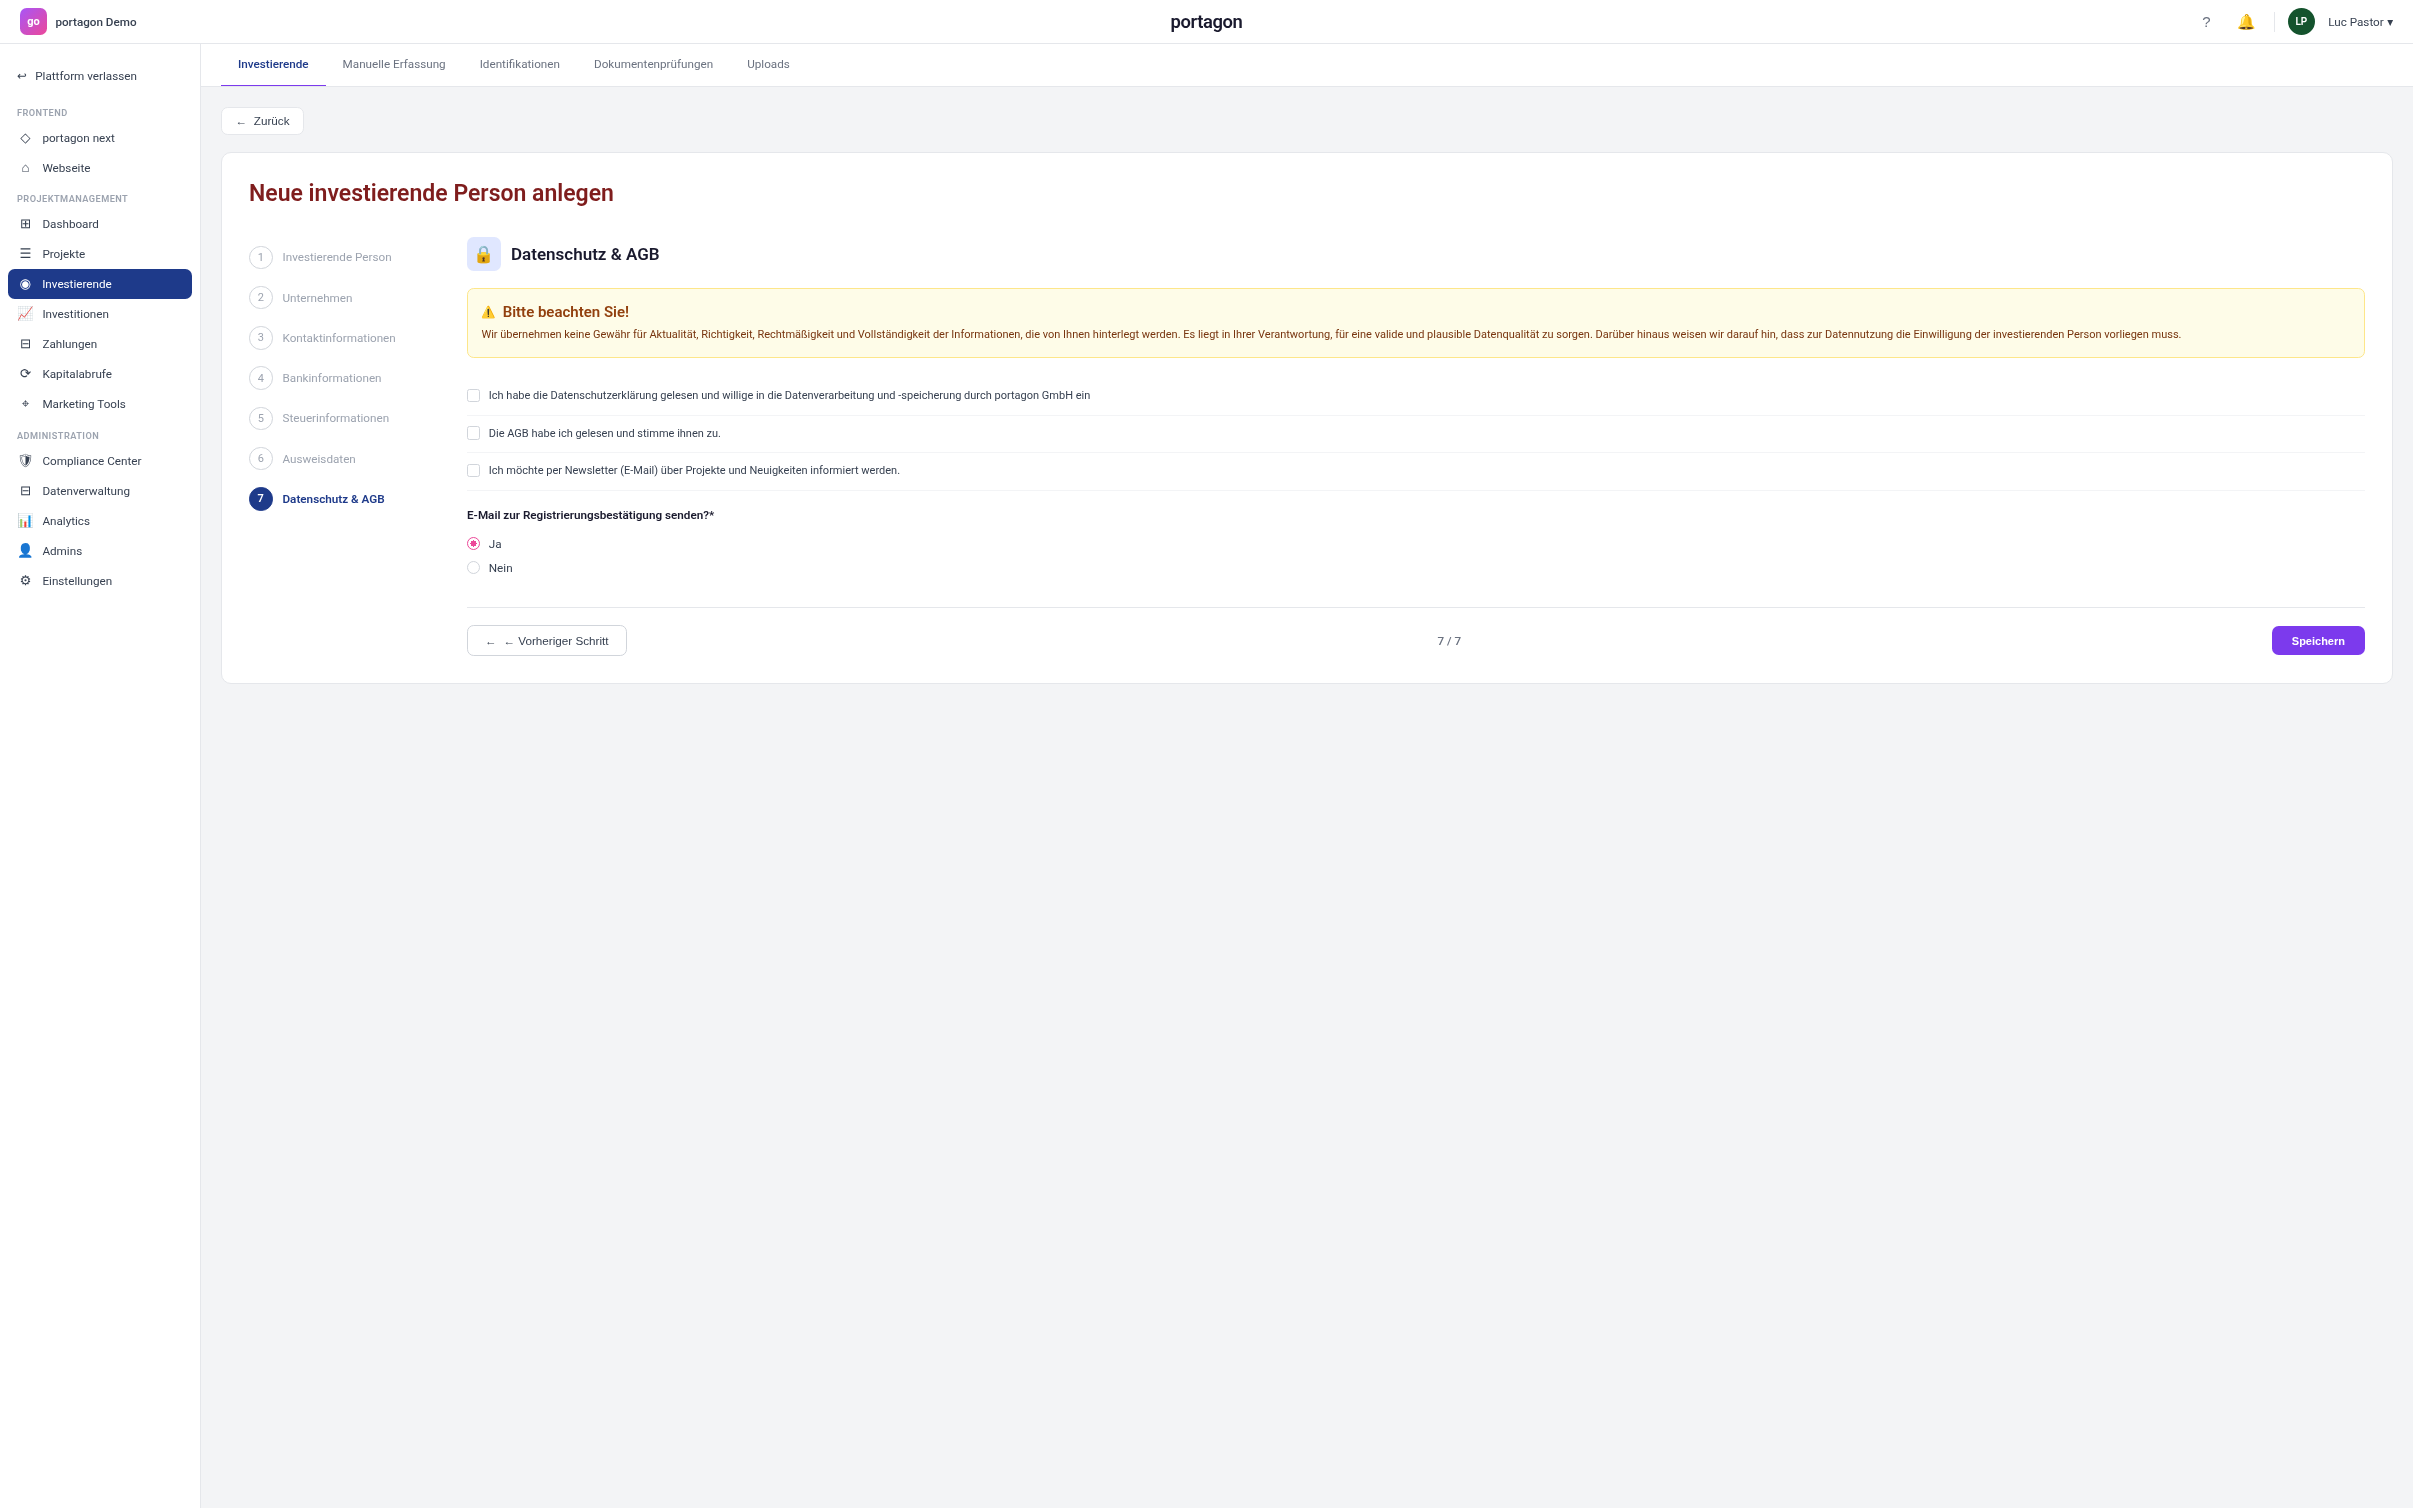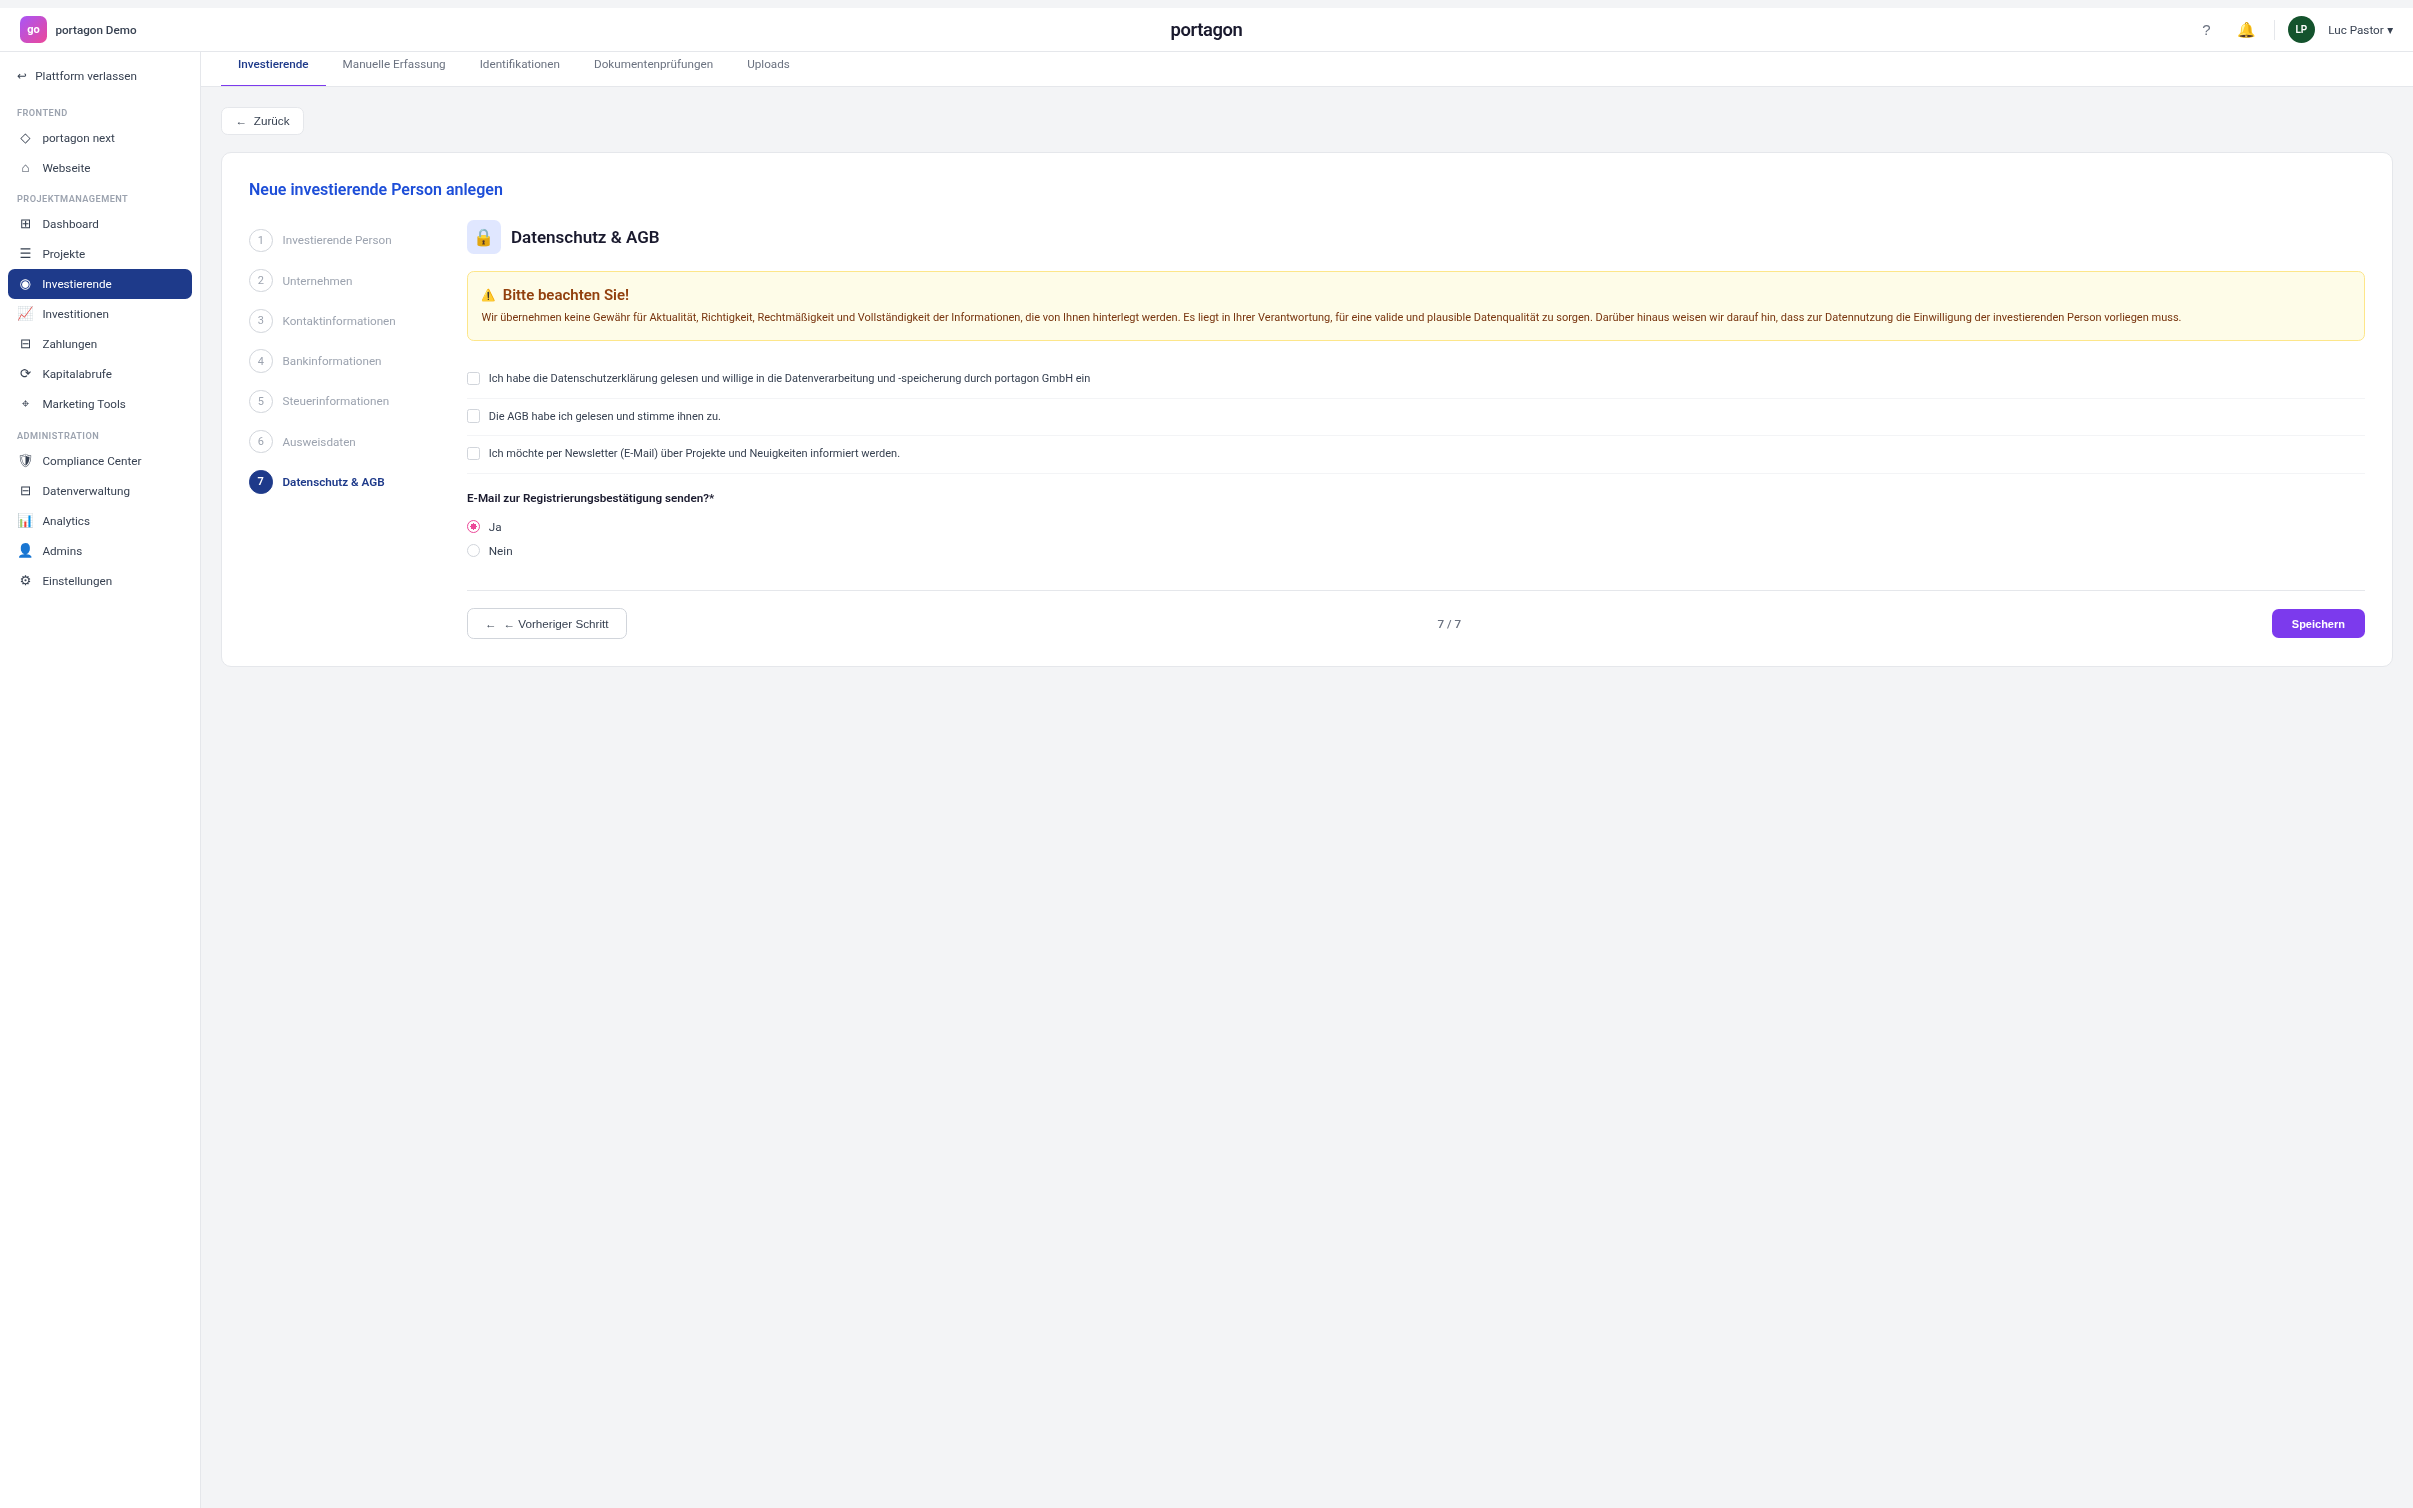--- a/index.html
+++ b/index.html
@@ -2,21 +2,21 @@
 <html style="font-size:13.4px"><head>
   <meta charset="utf-8">
   <style>
     * { box-sizing: border-box; margin: 0; padding: 0; }
     body { font-family: -apple-system, BlinkMacSystemFont, 'Segoe UI', Roboto, sans-serif; background: #f3f4f6; color: #1a1a2e; font-size: 11.7px; }
 
     
     .topnav {
       display: flex; align-items: center; justify-content: space-between;
       background: #fff; height: 44px; padding: 0 20px;
-      border-bottom: 0.8px solid #e5e7eb; position: fixed; top: 8px; left: 0; right: 0; z-index: 100;
+      border-bottom: 0.8px solid #e5e7eb; position: fixed; top: 0; left: 0; right: 0; z-index: 100;
     }
     .topnav-left { display: flex; align-items: center; gap: 8.4px; }
     .logo-icon {
       width: 27px; height: 27px; border-radius: 6.7px;
       background: linear-gradient(135deg, #a855f7, #ec4899);
       display: flex; align-items: center; justify-content: center;
       color: #fff; font-size: 11px; font-weight: 700;
     }
     .app-name { font-size: 11.7px; color: #374151; font-weight: 500; }
     .topnav-center { position: absolute; left: 50%; transform: translateX(-50%); text-align: right; }
@@ -79,21 +79,21 @@
       background: #fff; border: 0.8px solid #e5e7eb; border-radius: 6.7px;
       padding: 6.7px 13.4px; cursor: pointer; color: #374151; font-size: 11.7px;
       margin-bottom: 17px; width: fit-content;
     }
 
     
     .form-card {
       background: #fff; border-radius: 10px; padding: 27px;
       border: 0.8px solid #e5e7eb;
     }
-    .form-card-title { font-size: 16px; font-weight: 600; color: #1d4ed8; margin-bottom: 21px; }
+    .form-card-title { font-size: 23px; font-weight: 600; color: #7f1d1d; margin-bottom: 30px; }
 
     
     .form-layout { display: flex; gap: 34px; }
     .steps-col { width: 184px; flex-shrink: 0; }
     .step-item {
       display: flex; align-items: center; gap: 10px;
       padding: 8.4px 0; font-size: 11.7px; color: #9ca3af;
     }
     .step-num {
       width: 23.5px; height: 23.5px; border-radius: 50%; border: 1.7px solid #d1d5db;

